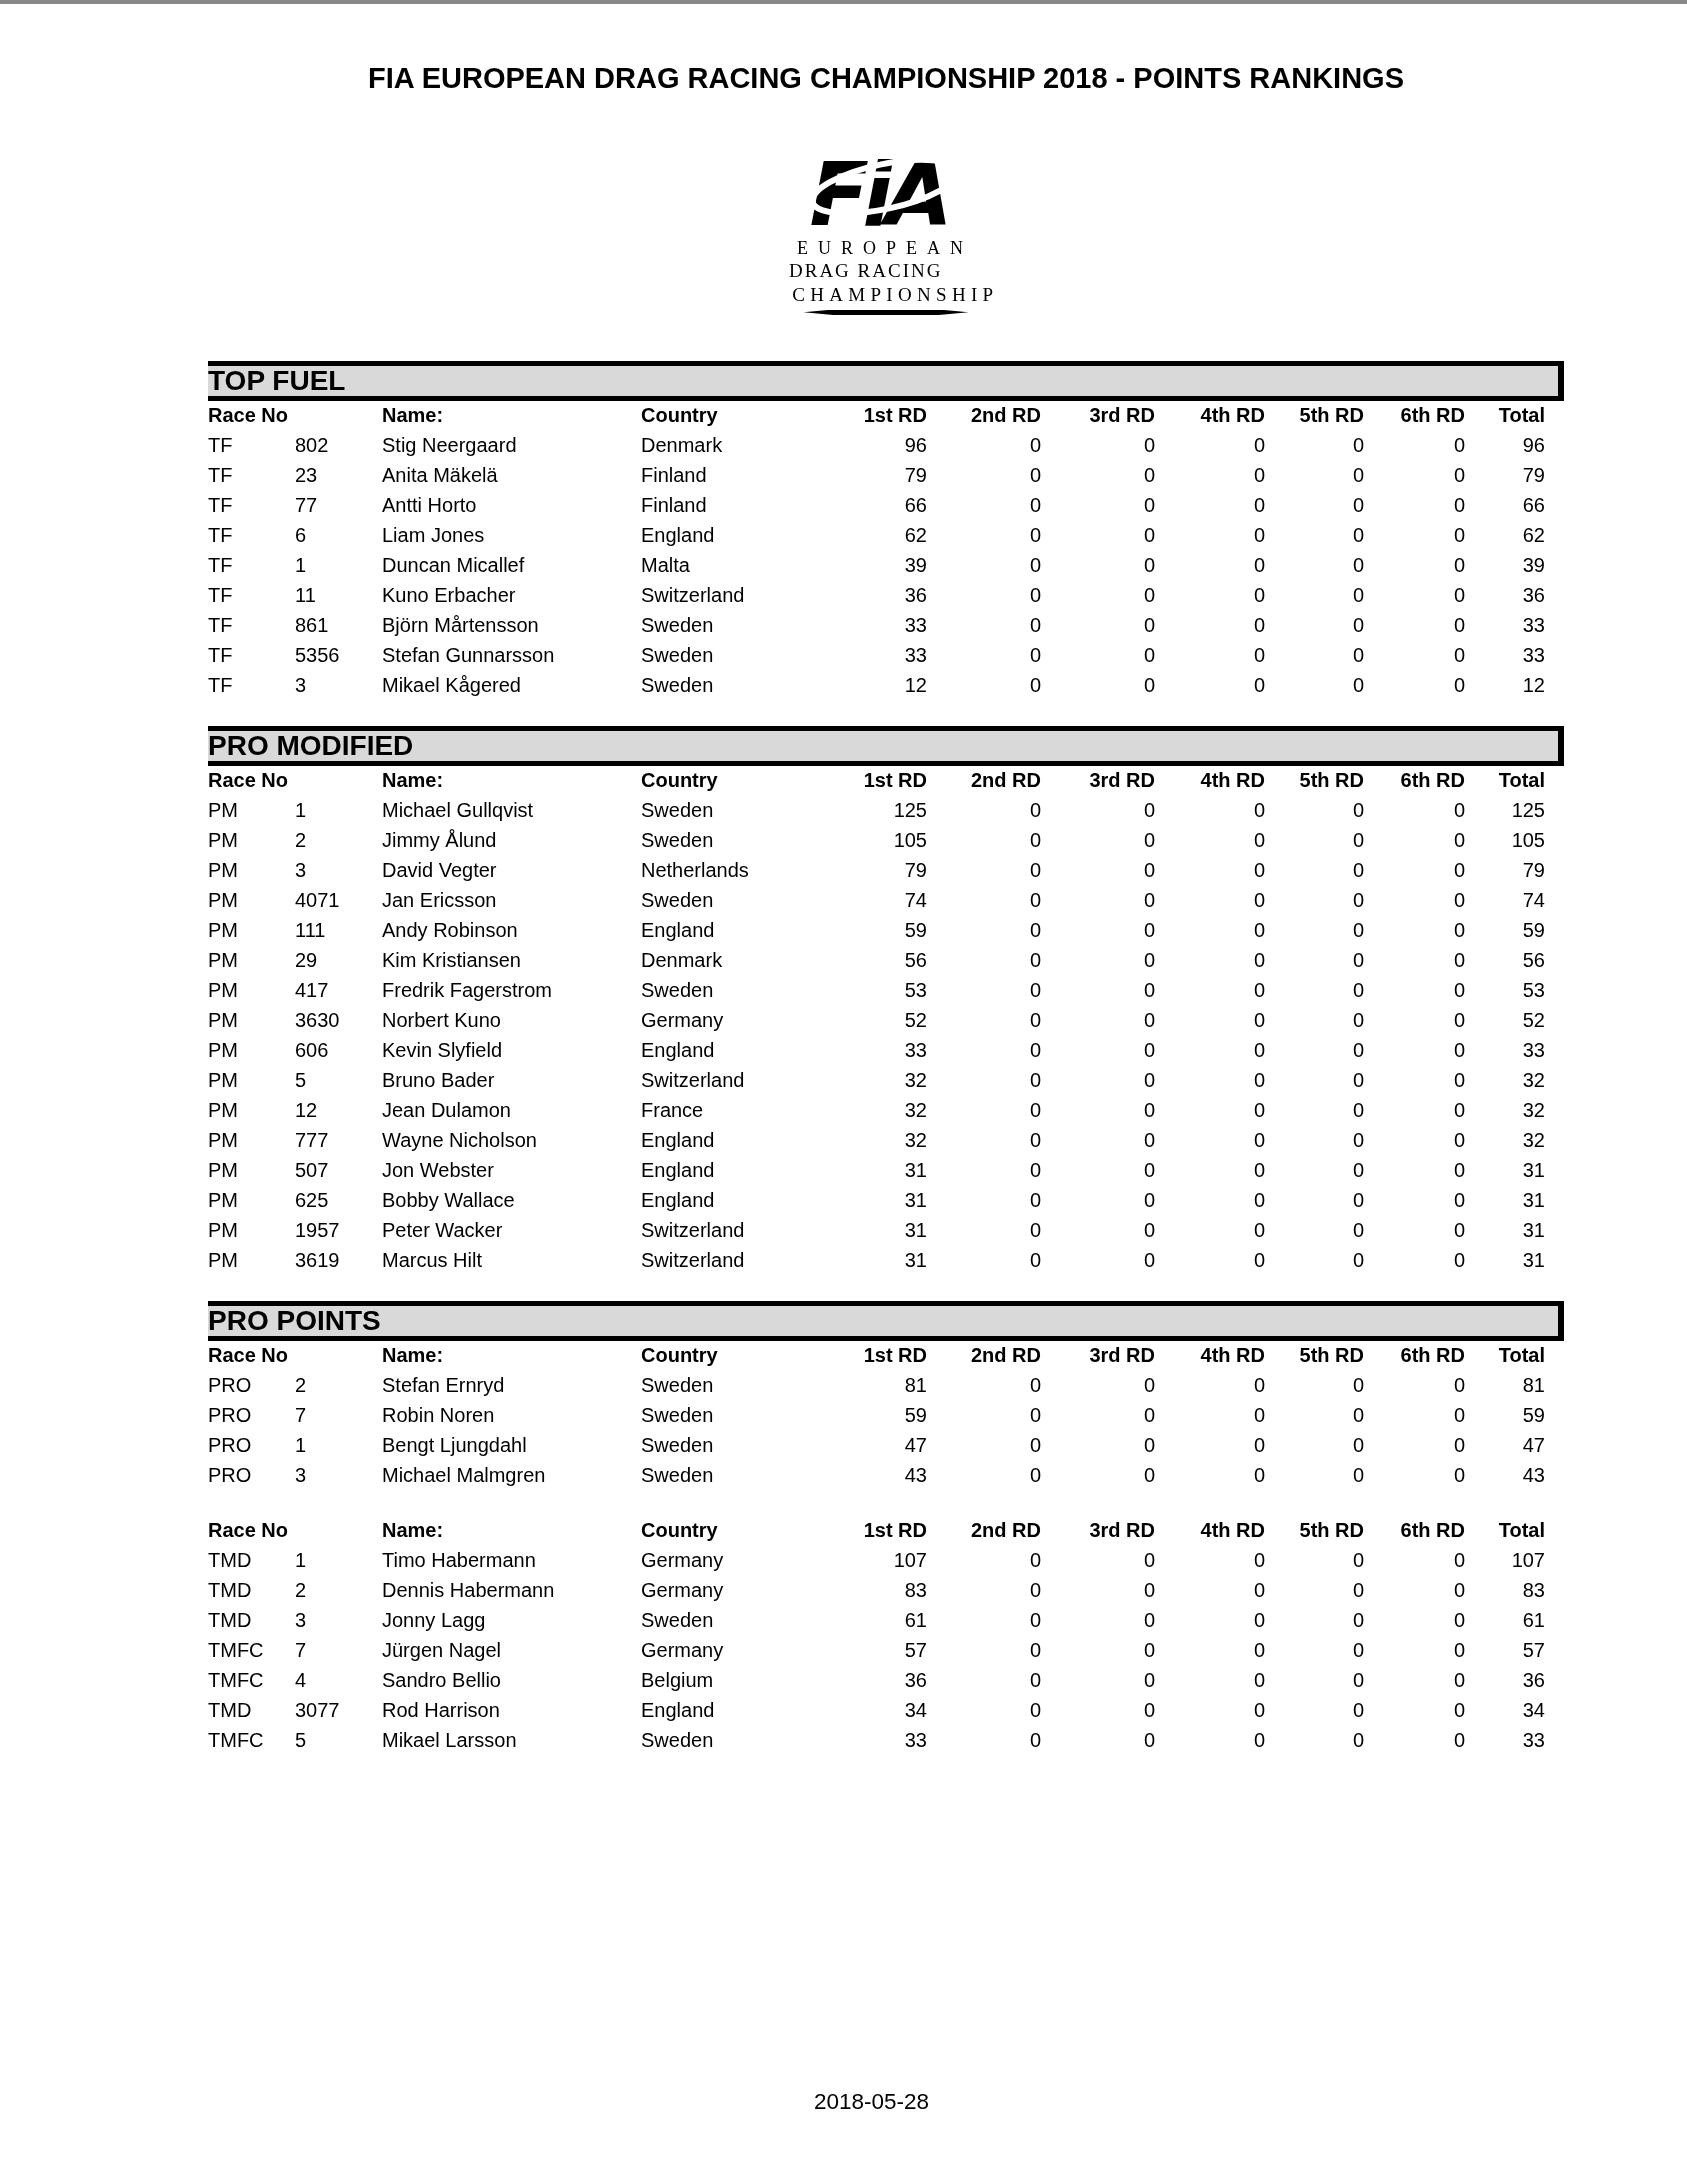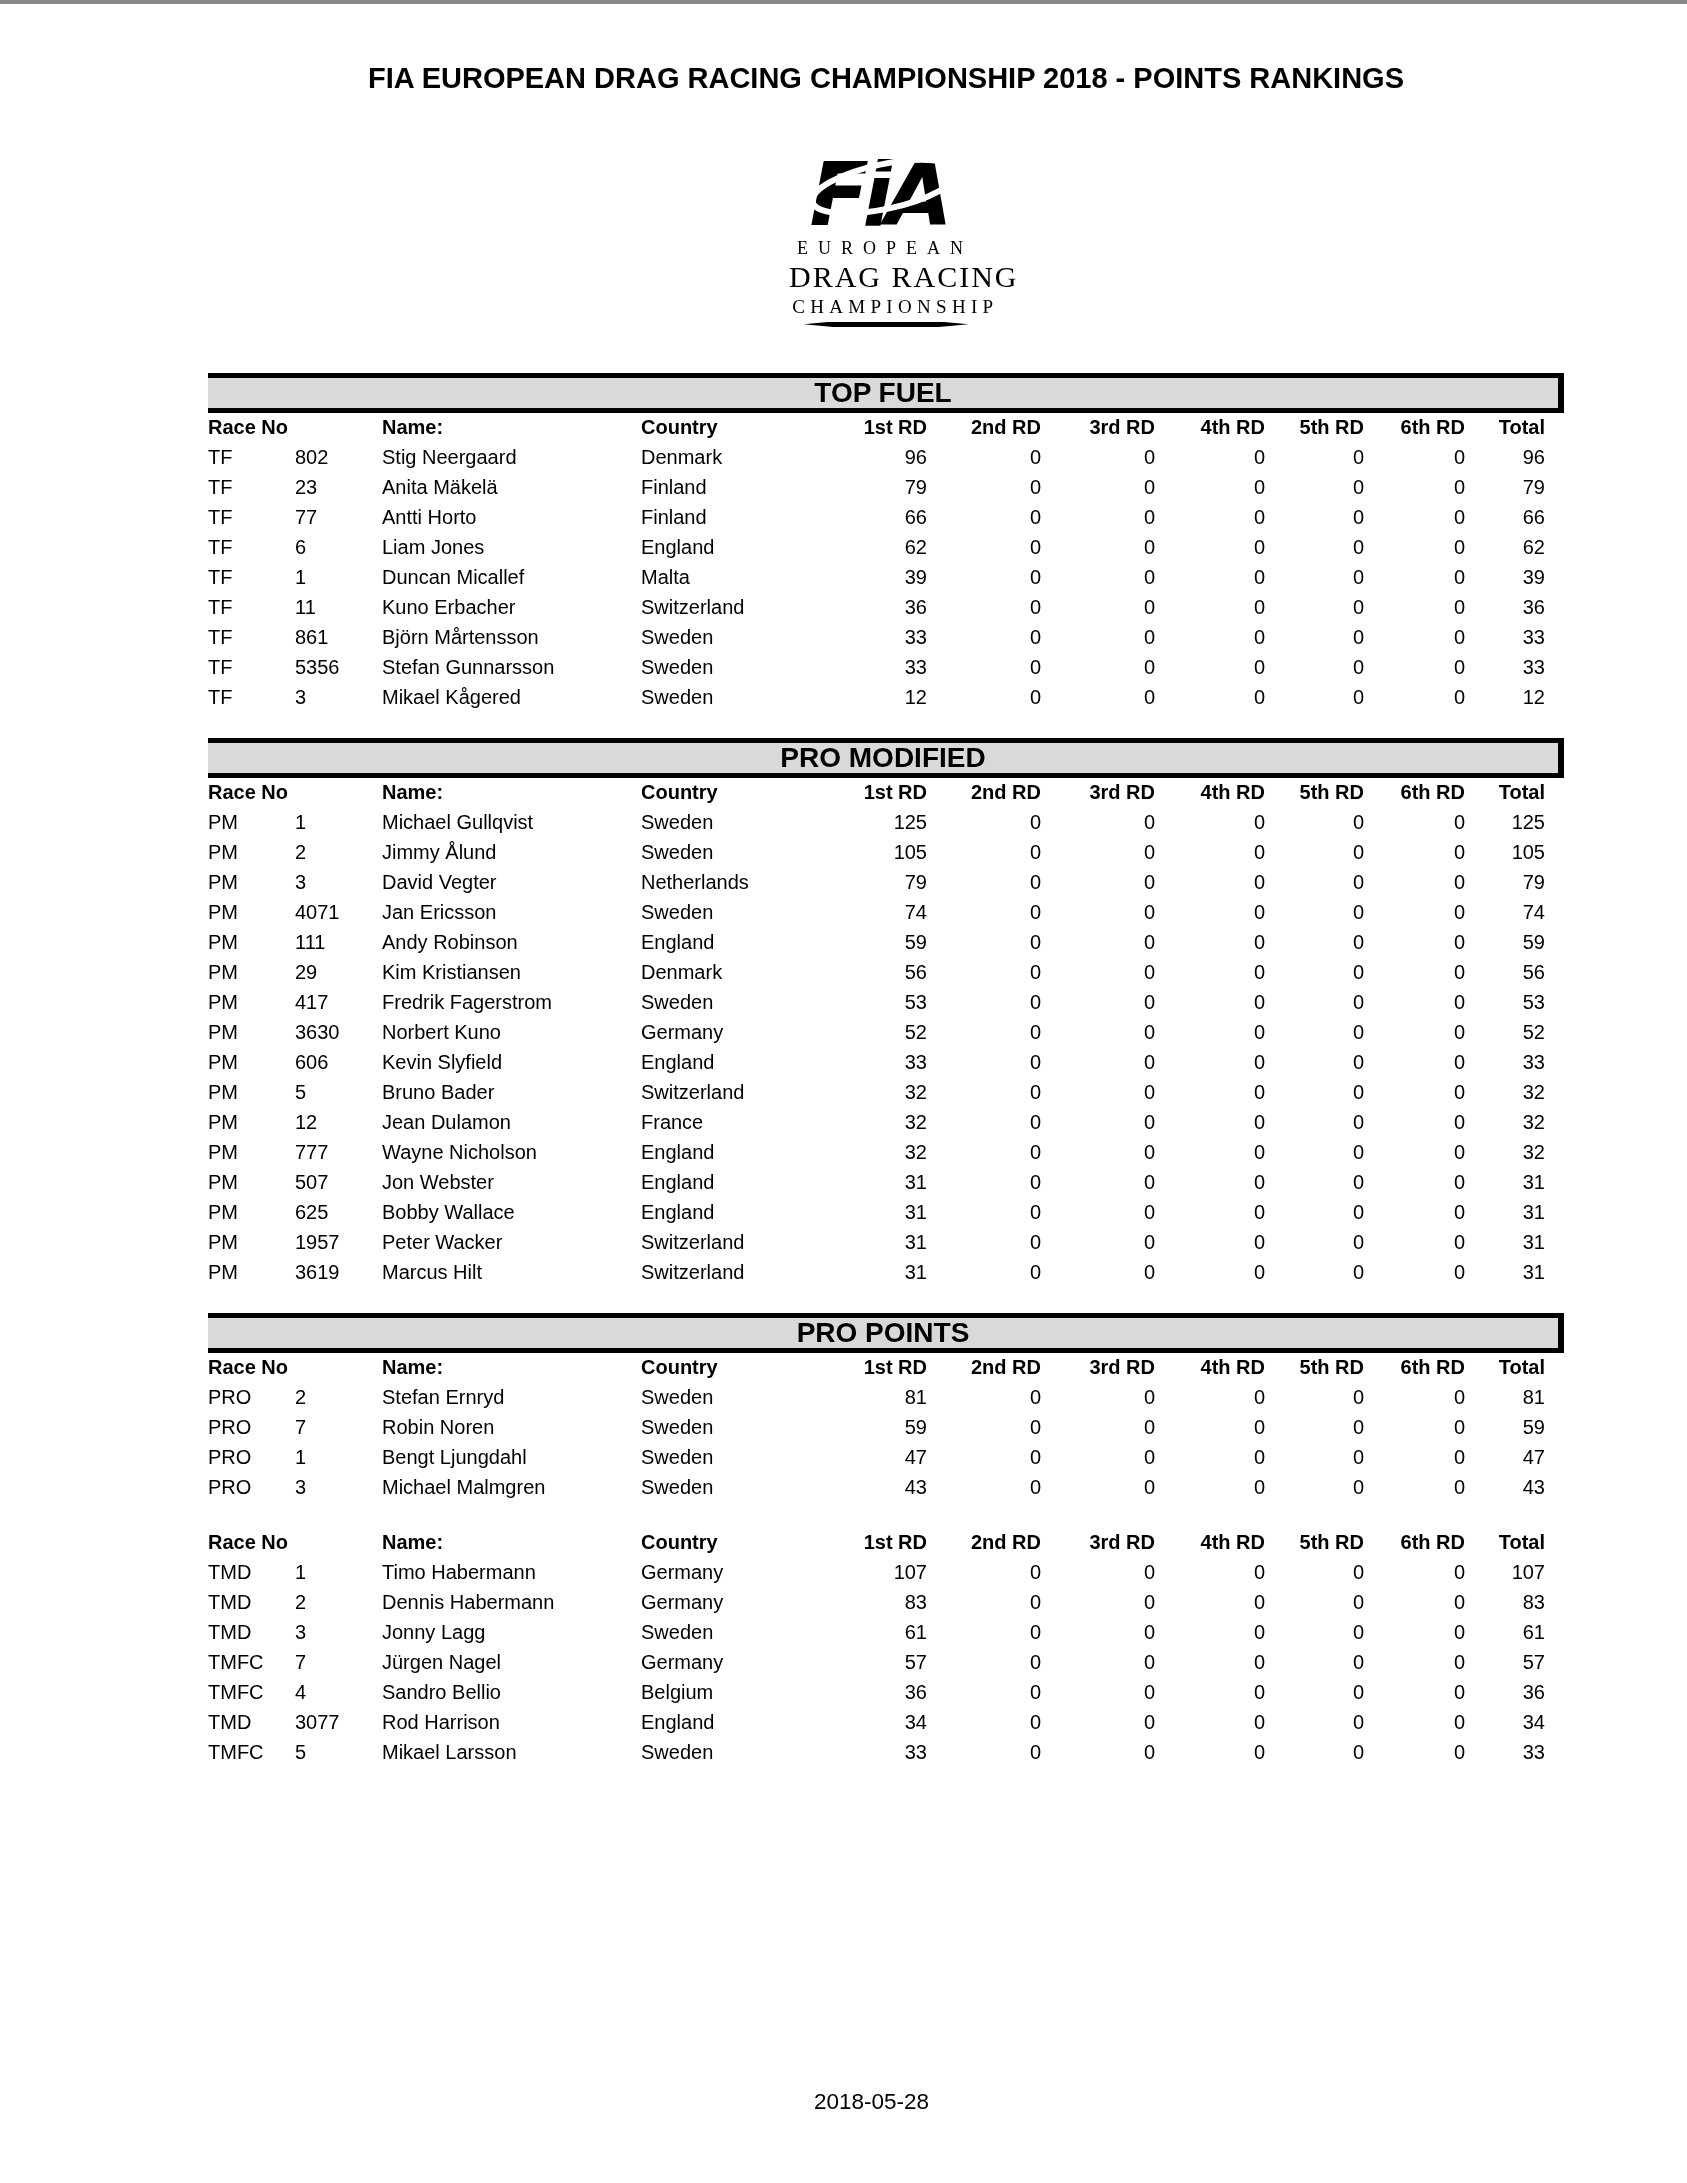--- a/index.html
+++ b/index.html
@@ -29,21 +29,21 @@
     text-align:left;
   }
   .logo-mark{display:block;margin:0 auto;}
   .logo-line1{
     font-family:"Liberation Serif", serif;
     font-size:18px;letter-spacing:10px;padding-left:10px;
     margin-top:4px;white-space:nowrap;
   }
   .logo-line2{
     font-family:"Liberation Serif", serif;
-    font-size:30px;letter-spacing:2px;padding-left:2px;
+    font-size:19px;letter-spacing:2px;padding-left:2px;
     margin-top:1.3px;white-space:nowrap;
   }
   .logo-line3{
     font-family:"Liberation Serif", serif;
     font-size:19px;letter-spacing:5.3px;padding-left:5.3px;
     margin-top:1.3px;white-space:nowrap;
   }
   .logo-lens{
     width:165px;height:5.3px;background:#000;
     margin:4px auto 0 auto;
@@ -52,21 +52,21 @@
   
   .ranking-section{margin-top:25px;}
   .ranking-section.first{margin-top:46px;}
   .section-bar{
     box-sizing:border-box;
     width:1356px;height:40px;
     background:#d9d9d9;
     border-top:5.3px solid #000;
     border-bottom:5.3px solid #000;
     border-right:6px solid #000;
-    display:flex;align-items:center;justify-content:center;
+    display:flex;align-items:center;
   }
   .section-title{
     font-size:28px;font-weight:bold;white-space:nowrap;
   }
   table.points-table{
     width:1336px;
     border-collapse:collapse;
     table-layout:fixed;
   }
   table.points-table th, table.points-table td{

